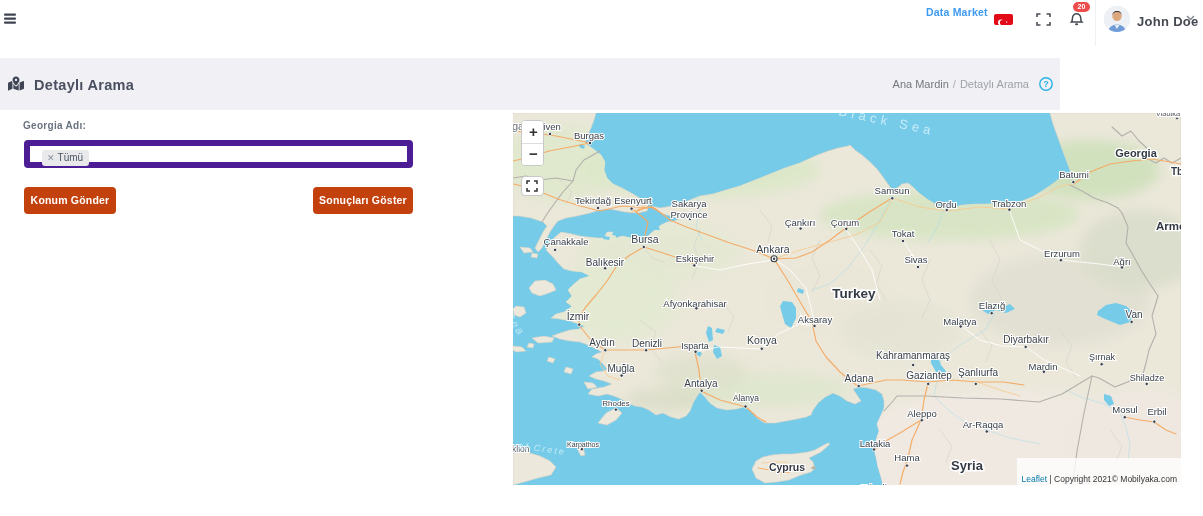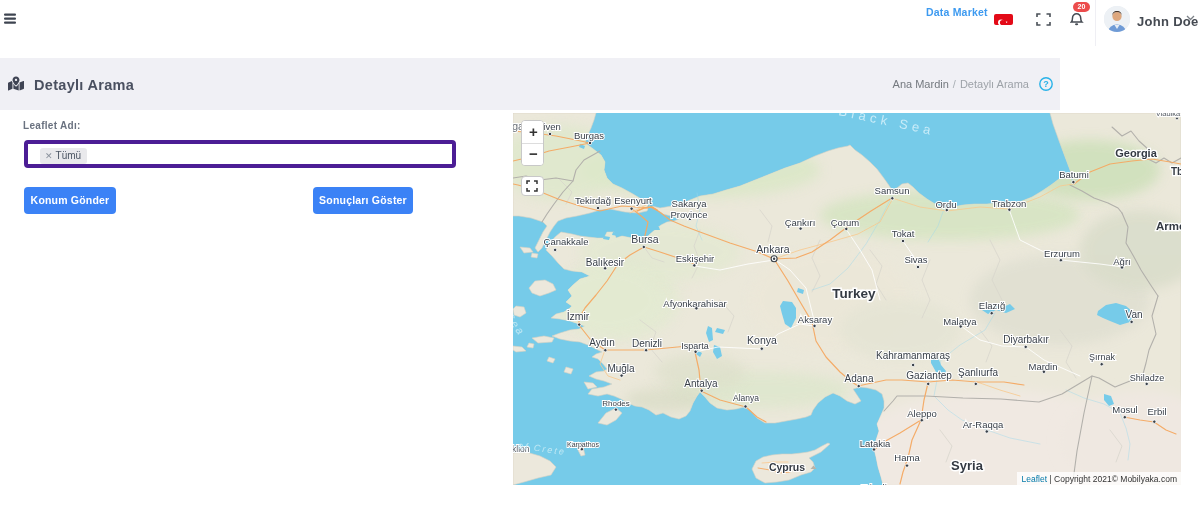--- a/index.html
+++ b/index.html
@@ -14,32 +14,32 @@
 .uname{position:absolute;left:1137px;top:14px;font-size:13px;font-weight:bold;color:#454a52;letter-spacing:0.3px}
 .chev{position:absolute;left:1186px;top:15px}
 .pagebar{position:absolute;left:0;top:58px;width:1060px;height:52px;background:#f0f0f5}
 .ptitle{position:absolute;left:34px;top:19px;font-size:14.5px;font-weight:bold;color:#4a5060;letter-spacing:0.3px}
 .picon{position:absolute;left:8px;top:18px}
 .bread{position:absolute;right:31px;top:20px;font-size:11px;color:#74797f}
 .bread .sep{color:#aab0b6;padding:0 4px}
 .bread .cur{color:#9da2a8}
 .qicon{position:absolute;right:7px;top:19px}
 .lbl{position:absolute;left:23px;top:120px;font-size:10px;font-weight:bold;color:#6a7280;letter-spacing:0.3px}
-.sel{position:absolute;left:24px;top:140px;width:432px;height:28px;border:4px solid #4c1d95;border-radius:4px;background:#fff}
+.sel{position:absolute;left:24px;top:140px;width:389px;height:28px;border:6px solid #4c1d95;border-radius:4px;background:#fff}
 .chip{position:absolute;left:12px;top:4px;height:16px;background:#e9e9ec;border-radius:3px;font-size:10px;color:#4b5563;line-height:16px;padding:0 6px 0 5px}
 .chip .x{color:#8a919c;font-size:9px;margin-right:3px}
-.btn{position:absolute;top:187px;height:27px;background:#3b82f6;border-radius:4px;color:#fff;font-size:10.5px;font-weight:bold;text-align:center;line-height:27px;letter-spacing:0.2px}
+.btn{position:absolute;top:187px;height:27px;background:#c2410c;border-radius:4px;color:#fff;font-size:10.5px;font-weight:bold;text-align:center;line-height:27px;letter-spacing:0.2px}
 .btn1{left:24px;width:92px}
 .btn2{left:313px;width:100px}
 .map{position:absolute;left:513px;top:113px;width:668px;height:372px;background:#76cbe9;overflow:hidden}
 .zctl{position:absolute;left:8px;top:7px;width:23px;border:1px solid #c8c8c8;border-radius:4px;background:#fff;overflow:hidden}
 .zbtn{width:23px;height:22px;text-align:center;font-size:15px;font-weight:bold;color:#333;line-height:22px;background:#fff}
 .zbtn+.zbtn{border-top:1px solid #ddd}
 .fctl{position:absolute;left:8px;top:63px;width:23px;height:20px;border:1px solid #c8c8c8;border-radius:4px;background:#fff}
-.attr{position:absolute;right:0;bottom:0;background:rgba(255,255,255,0.78);font-size:8.5px;line-height:10px;color:#333;padding:2px 4px 1px 5px}
+.attr{position:absolute;right:0;bottom:0;background:rgba(255,255,255,0.78);font-size:8.5px;line-height:10px;color:#333;padding:16px 4px 1px 5px}
 .attr a{color:#0078a8;text-decoration:none}
 </style></head>
 <body>
 <div class="navbar">
   <svg class="burger" width="16" height="14">
       <g fill="#3e4450">
         <rect x="1" y="0.5" width="12" height="2.2" rx="1"></rect>
         <rect x="1" y="4.5" width="12" height="2.2" rx="1"></rect>
         <rect x="1" y="8.5" width="12" height="2.2" rx="1"></rect>
       </g>
@@ -75,21 +75,21 @@
   <svg class="picon" width="16" height="15" viewBox="0 0 576 512">
       <path fill="#3f4454" d="M288 0c-69.6 0-126 56.4-126 126 0 56.3 82.4 158.8 113.9 196 6.4 7.5 17.8 7.5 24.2 0C331.6 284.8 414 182.3 414 126 414 56.4 357.6 0 288 0zm0 168c-23.2 0-42-18.8-42-42s18.8-42 42-42 42 18.8 42 42-18.8 42-42 42zM20.1 216C8 220.8 0 232.6 0 245.7V496c0 8.8 9.7 14.6 17.9 11.3L160 448V214.9c-9.1-16.5-16.6-32.6-21.8-47.7L20.1 216zM288 359.7c-14 0-27.2-6.1-36.2-16.8-19.5-23-39.3-48.7-57.8-75.4V448l192 64V267.5c-18.5 26.7-38.3 52.4-57.8 75.4-9 10.7-22.2 16.8-36.2 16.8zM554.1 168.7 416 216v296l142.1-56.8c12.1-4.8 20.1-16.6 20.1-29.7V180c0-8.8-9.7-14.6-18.1-11.3z"></path>
     </svg>
   <div class="ptitle">Detaylı Arama</div>
   <div class="bread"><span>Ana Mardin</span><span class="sep">/</span><span class="cur">Detaylı Arama</span></div>
   <svg class="qicon" width="14" height="14" viewBox="0 0 14 14">
       <circle cx="7" cy="7" r="6.2" fill="none" stroke="#29b2e8" stroke-width="1.4"></circle>
       <text x="7" y="10.2" font-size="9" font-weight="bold" fill="#29b2e8" text-anchor="middle" font-family="Liberation Sans, sans-serif">?</text>
     </svg>
 </div>
-<div class="lbl">Leaflet Adı:</div>
+<div class="lbl">Georgia Adı:</div>
 <div class="sel">
     <div class="chip"><span class="x">✕</span>Tümü</div>
   </div>
 <div class="btn btn1">Konum Gönder</div>
 <div class="btn btn2">Sonuçları Göster</div>
 <div class="map">
 <svg width="668" height="372" viewBox="0 0 668 372" style="position:absolute;left:0;top:0">
 <rect width="668" height="372" fill="#76cbe9"></rect>
 <g stroke="#d8d2c2" stroke-width="0.6">
 <polygon points="0.0,0.0 83.0,0.0 81.0,7.0 78.0,15.0 74.0,23.0 72.0,30.0 79.0,35.0 88.0,42.0 92.0,49.0 91.0,57.0 94.0,65.0 100.0,71.0 109.0,75.0 120.0,81.0 130.0,87.0 137.0,92.0 134.0,98.0 125.0,100.0 112.0,99.0 97.0,96.0 87.0,97.0 77.0,100.0 64.0,103.0 53.0,105.0 45.0,108.0 41.0,113.0 37.0,119.0 33.0,127.0 29.0,135.0 25.0,139.0 22.0,135.0 26.0,127.0 30.0,119.0 34.0,113.0 30.0,109.0 18.0,105.0 6.0,103.0 0.0,103.0" fill="#ebe8da"></polygon>

